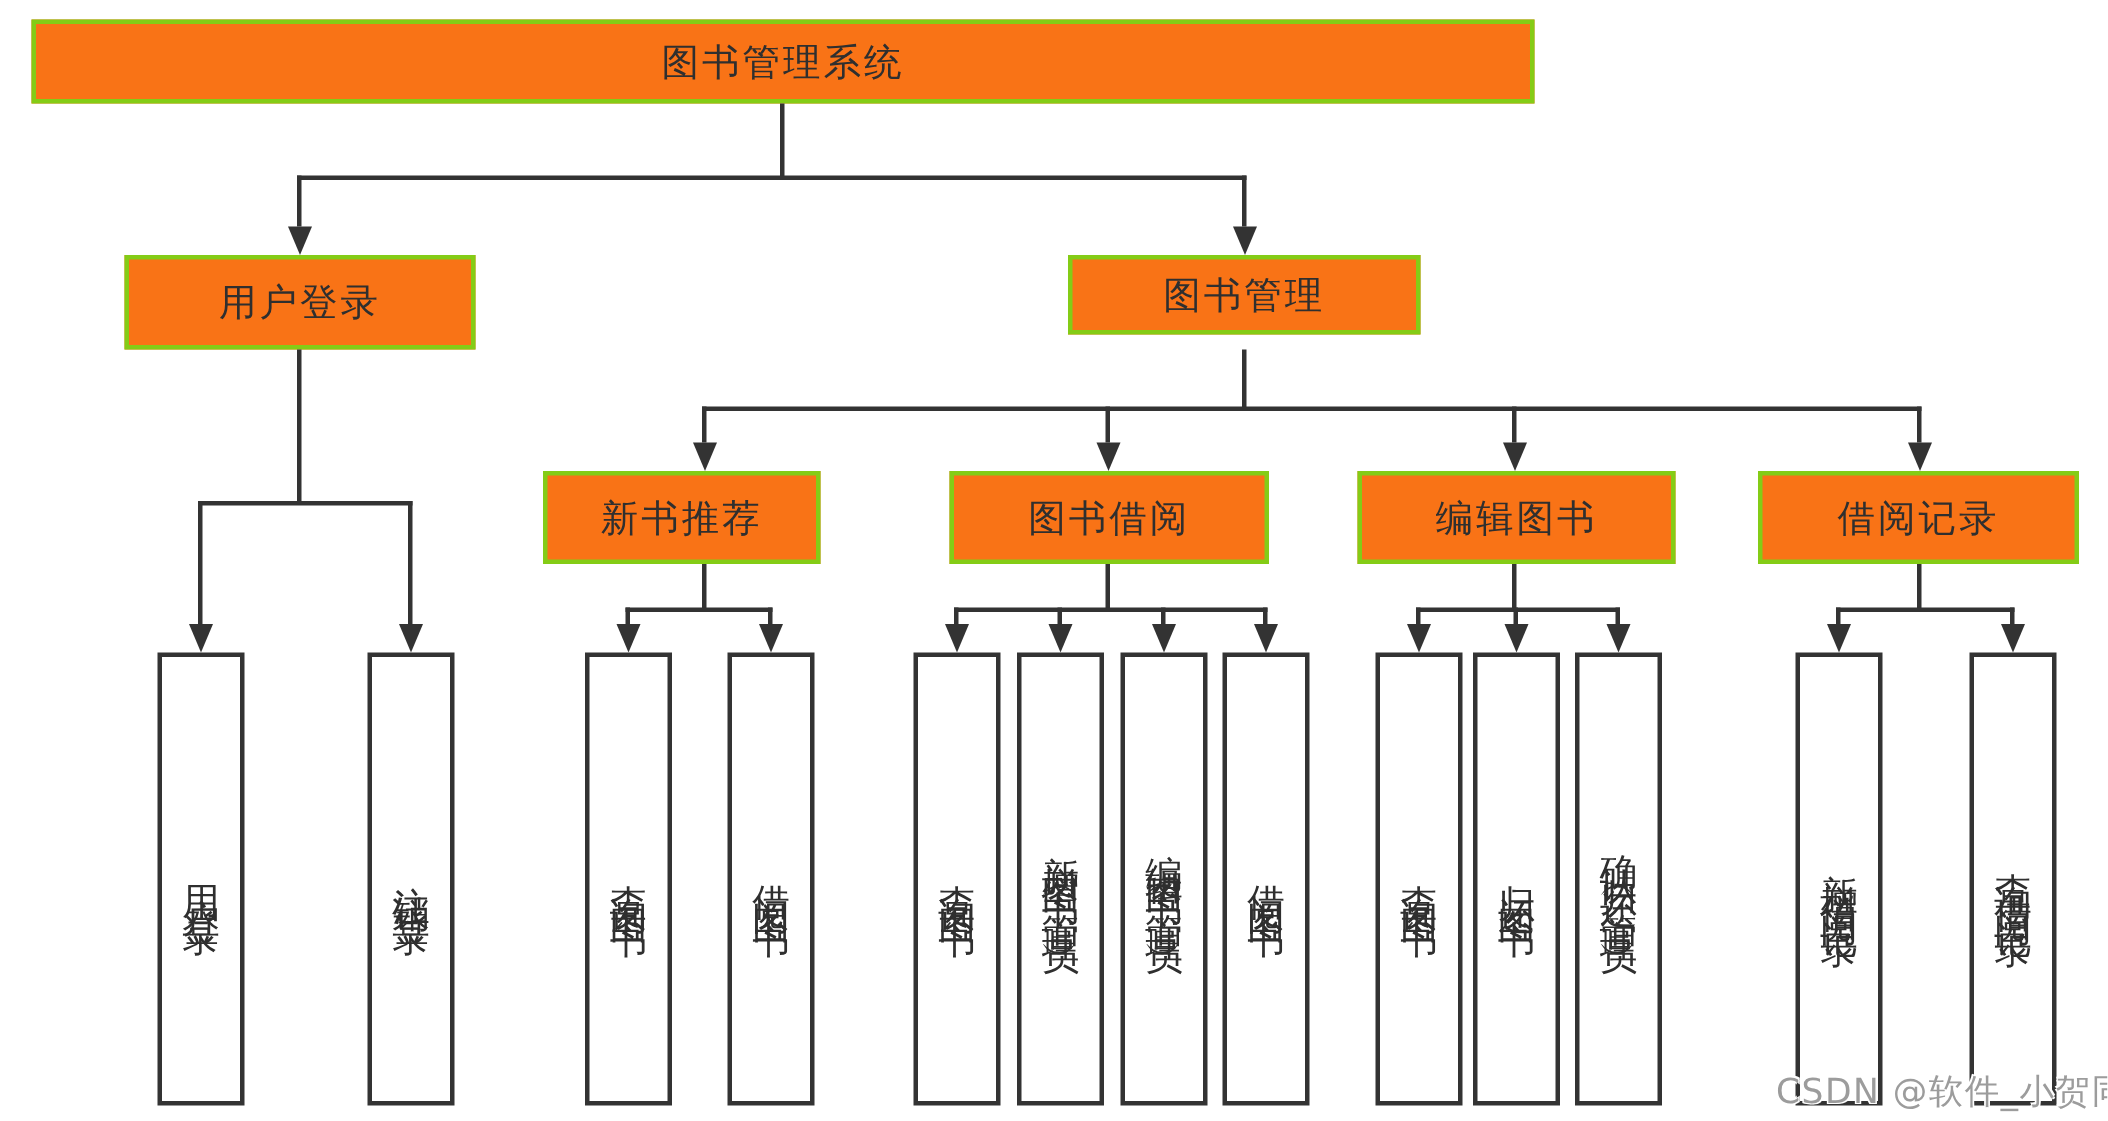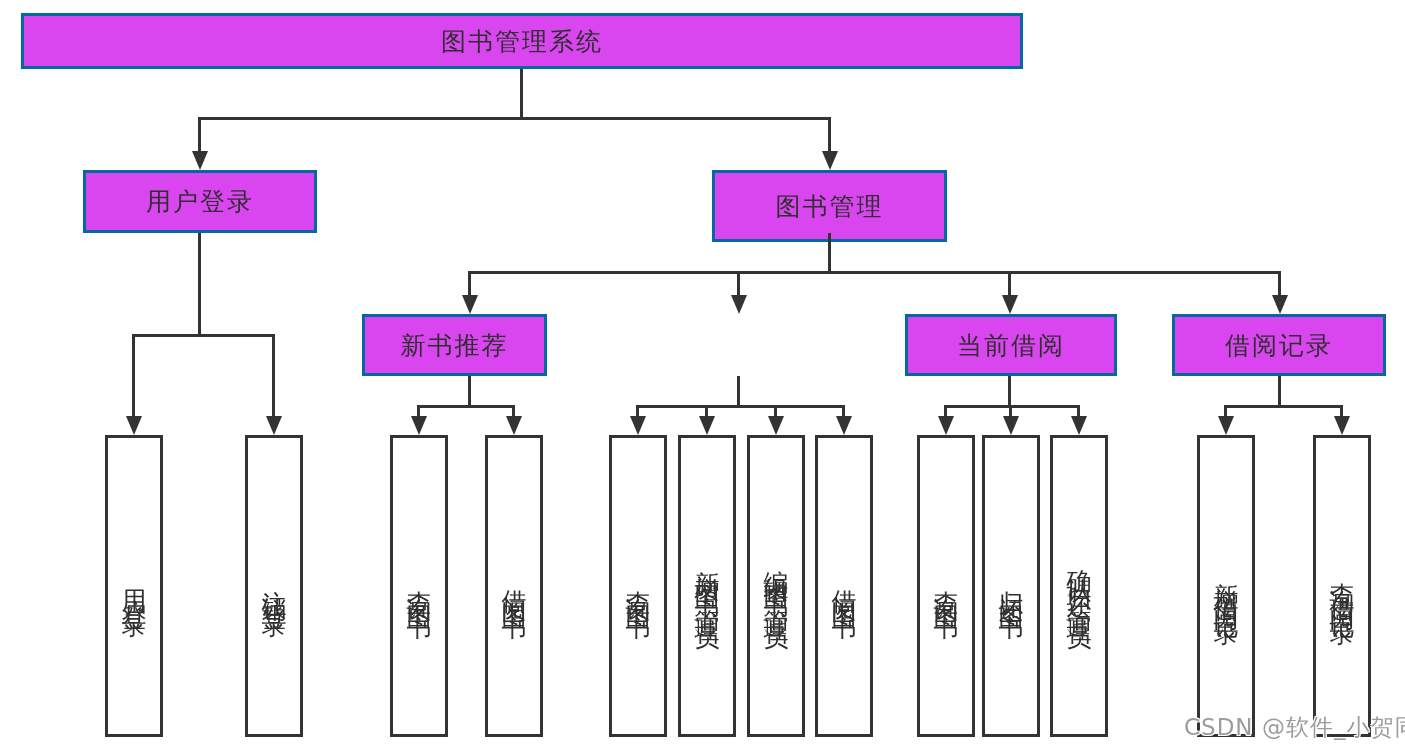--- a/index.html
+++ b/index.html
@@ -1,18 +1,18 @@
 <!DOCTYPE html>
 <html><head>
 <meta charset="utf-8">
 <style>
   html,body{margin:0;padding:0;background:#fff;}
   .canvas{position:relative;width:1405px;height:747px;background:#ffffff;overflow:hidden;
           font-family:"DejaVu Sans","Liberation Sans",sans-serif;color:#2f2f2f;}
-  .box{position:absolute;box-sizing:border-box;border:3px solid #0369a1;background:#d946ef;
+  .box{position:absolute;box-sizing:border-box;border:3px solid #84cc16;background:#f97316;
        display:flex;align-items:center;justify-content:center;font-size:25px;letter-spacing:2px;}
   .vbox{position:absolute;box-sizing:border-box;border:3px solid #333333;background:#ffffff;
         display:flex;align-items:center;justify-content:center;}
   .vbox .vtext{writing-mode:vertical-rl;text-orientation:mixed;font-size:25px;letter-spacing:8px;line-height:1;}
   .hline{position:absolute;height:3px;background:#333333;}
   .vline{position:absolute;width:3px;background:#333333;}
   .arrow{position:absolute;width:3px;background:#333333;}
   .arrow::after{content:"";position:absolute;top:100%;left:50%;margin-left:-8px;width:0;height:0;
                 border:8px solid transparent;border-bottom:none;border-top:19px solid #333333;}
   .watermark{position:absolute;left:1184px;top:712px;z-index:5;font-size:23px;color:#9c9c9c;
@@ -24,29 +24,32 @@
 
 <div class="canvas">
 
   <div class="box" style="left:21px;top:13px;width:1002px;height:56px">
     <span>图书管理系统</span>
   </div>
 
   <div class="box" style="left:83px;top:170px;width:234px;height:63px">
     <span>用户登录</span>
   </div>
-  <div class="box" style="left:712px;top:170px;width:235px;height:72px">
+  <div class="box" style="left:712px;top:170px;width:235px;height:53px">
     <span>图书管理</span>
   </div>
 
   <div class="box" style="left:362px;top:314px;width:185px;height:62px">
     <span>新书推荐</span>
   </div>
+  <div class="box" style="left:633px;top:314px;width:213px;height:62px">
+    <span>图书借阅</span>
+  </div>
   <div class="box" style="left:905px;top:314px;width:212px;height:62px">
-    <span>当前借阅</span>
+    <span>编辑图书</span>
   </div>
   <div class="box" style="left:1172px;top:314px;width:214px;height:62px">
     <span>借阅记录</span>
   </div>
 
   <div class="vbox" style="left:105px;top:435px;width:58px;height:302px">
     <span class="vtext">用户登录</span>
   </div>
   <div class="vbox" style="left:245px;top:435px;width:58px;height:302px">
     <span class="vtext">注销登录</span>

